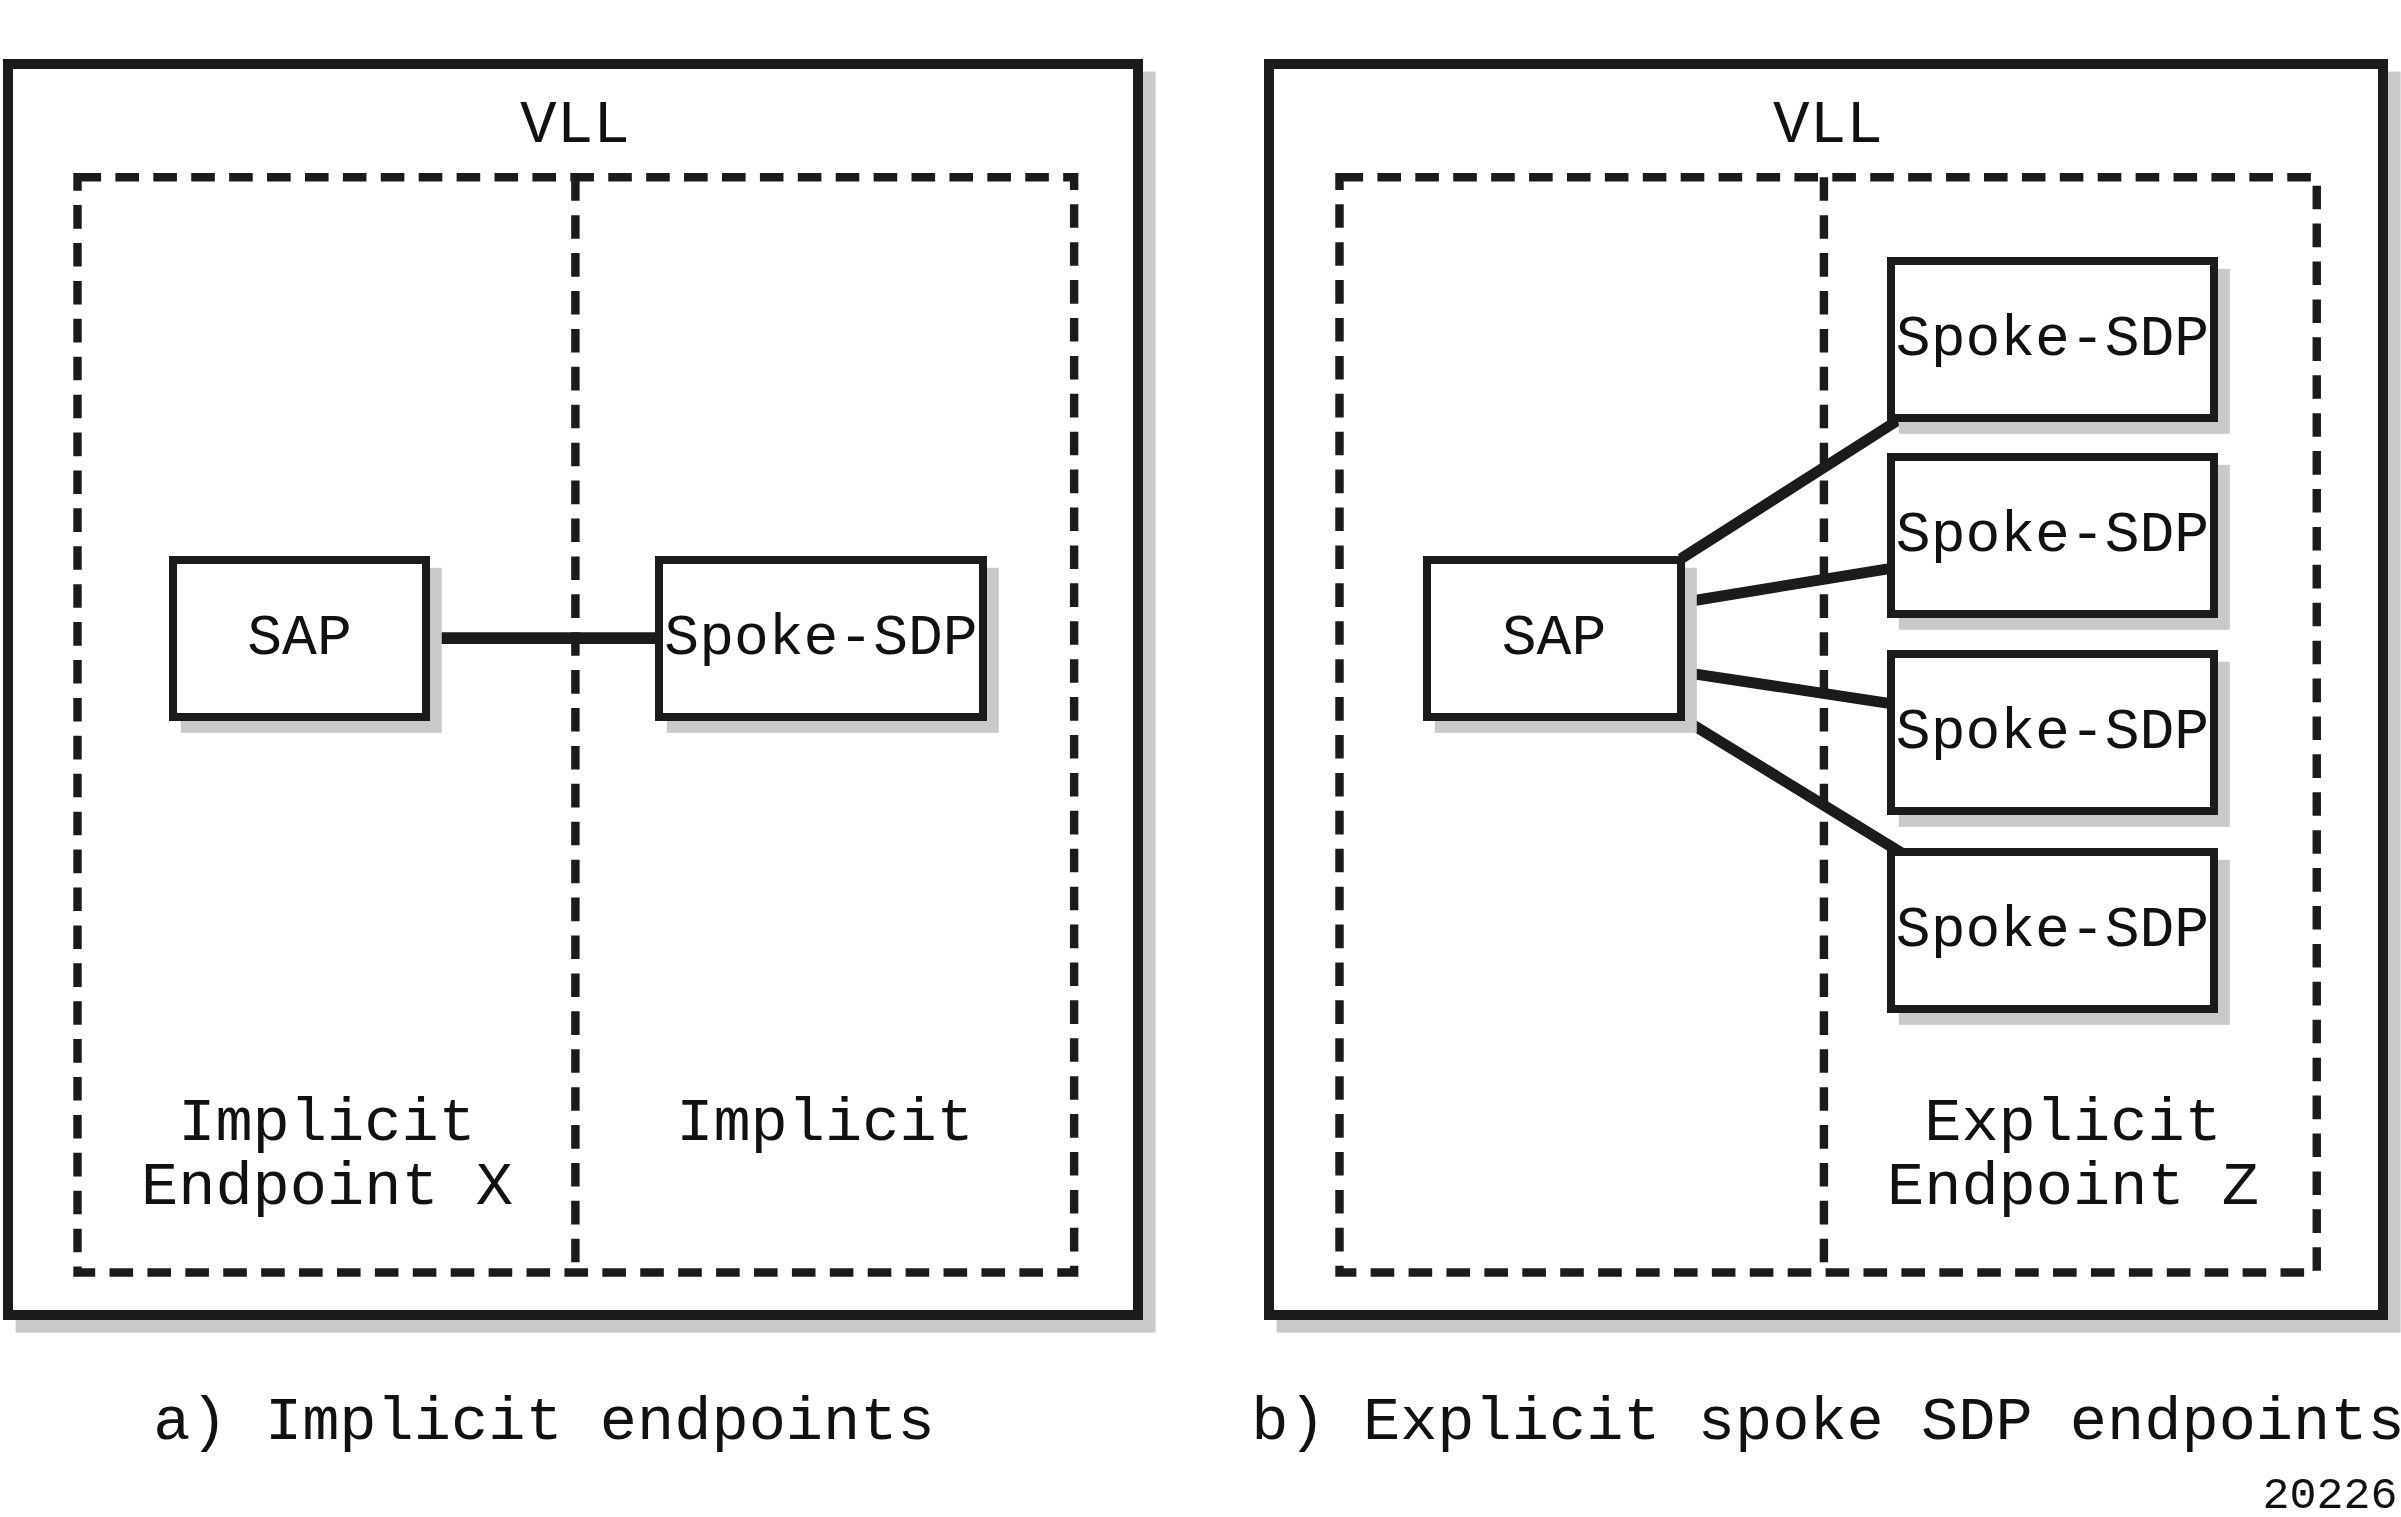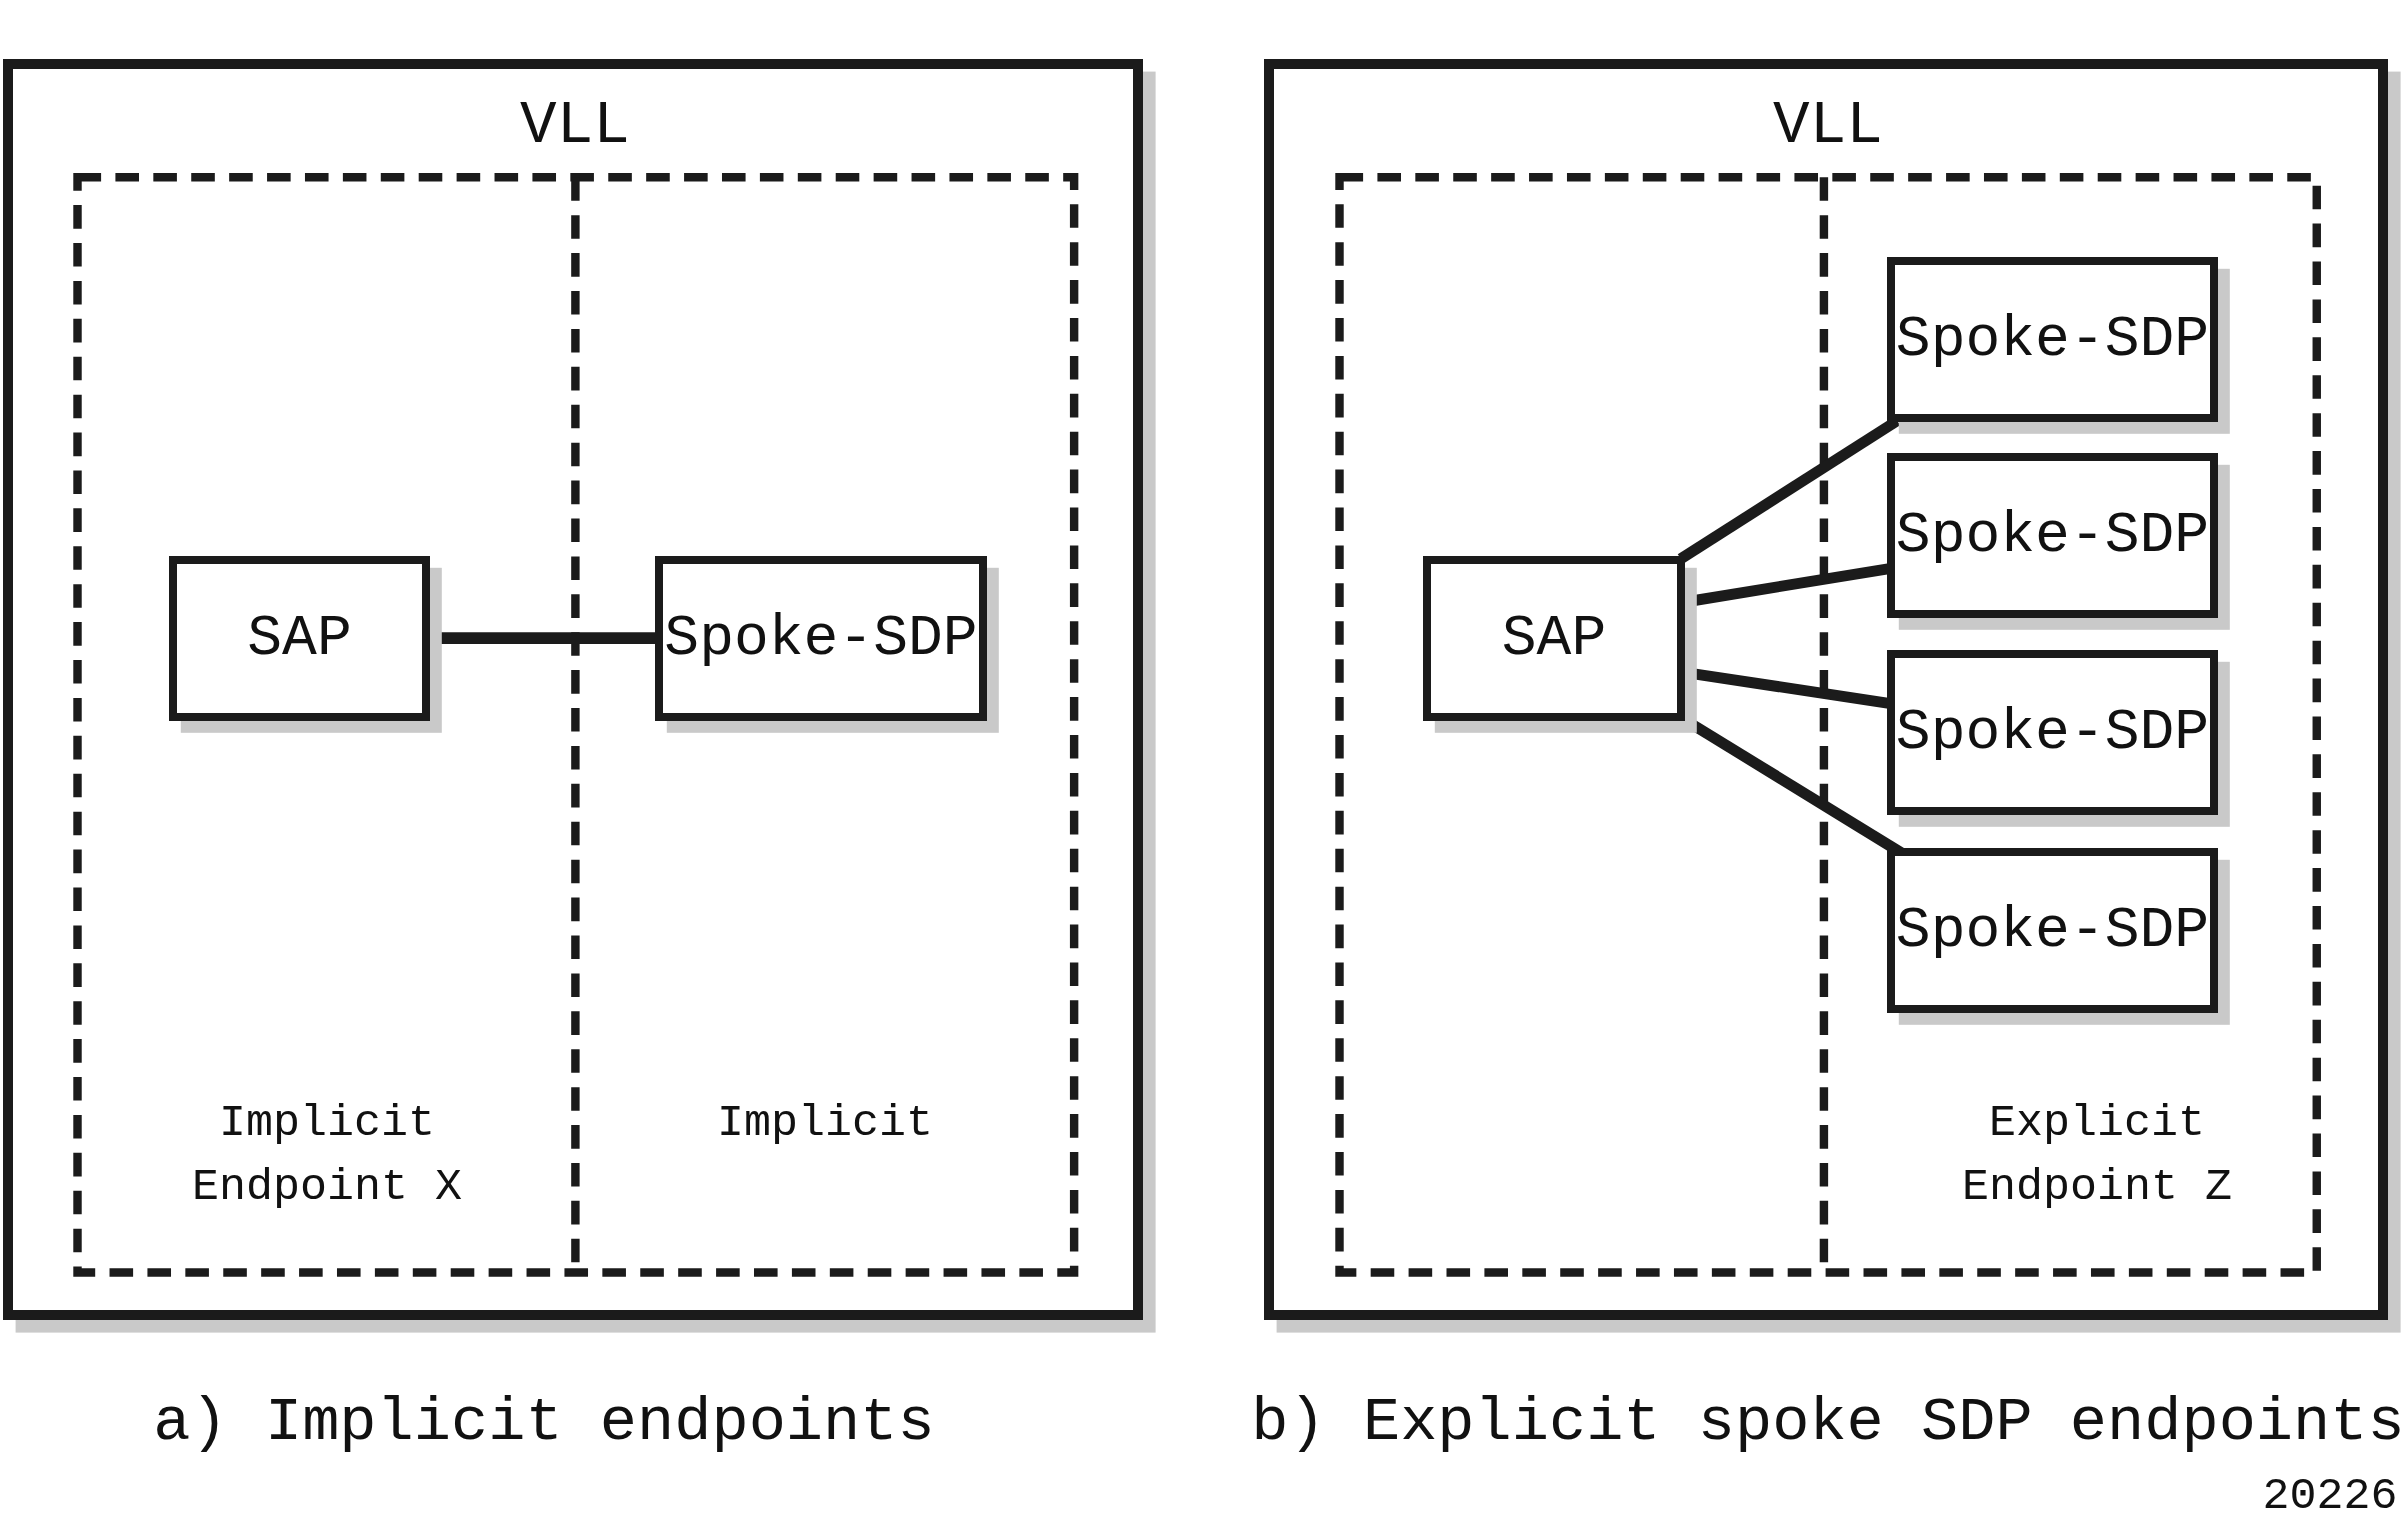--- a/index.html
+++ b/index.html
@@ -64,29 +64,29 @@
     z-index: 3;
     white-space: nowrap;
   }
   .vll-a { left: 575px; }
   .vll-b { left: 1828px; }
 
   .endpoint-label {
     position: absolute;
     top: 1092px;
     transform: translateX(-50%);
-    font-size: 45px;
+    font-size: 62px;
     line-height: 64px;
     text-align: center;
     z-index: 3;
     white-space: nowrap;
   }
   .endpoint-x { left: 327px; }
   .endpoint-y { left: 825px; }
-  .endpoint-z { left: 2073px; margin-left: 24px; }
+  .endpoint-z { left: 2073px; }
 
   .caption {
     position: absolute;
     top: 1387px;
     transform: translateX(-50%);
     font-size: 62px;
     z-index: 3;
     white-space: nowrap;
   }
   .caption-a { left: 544px; }

